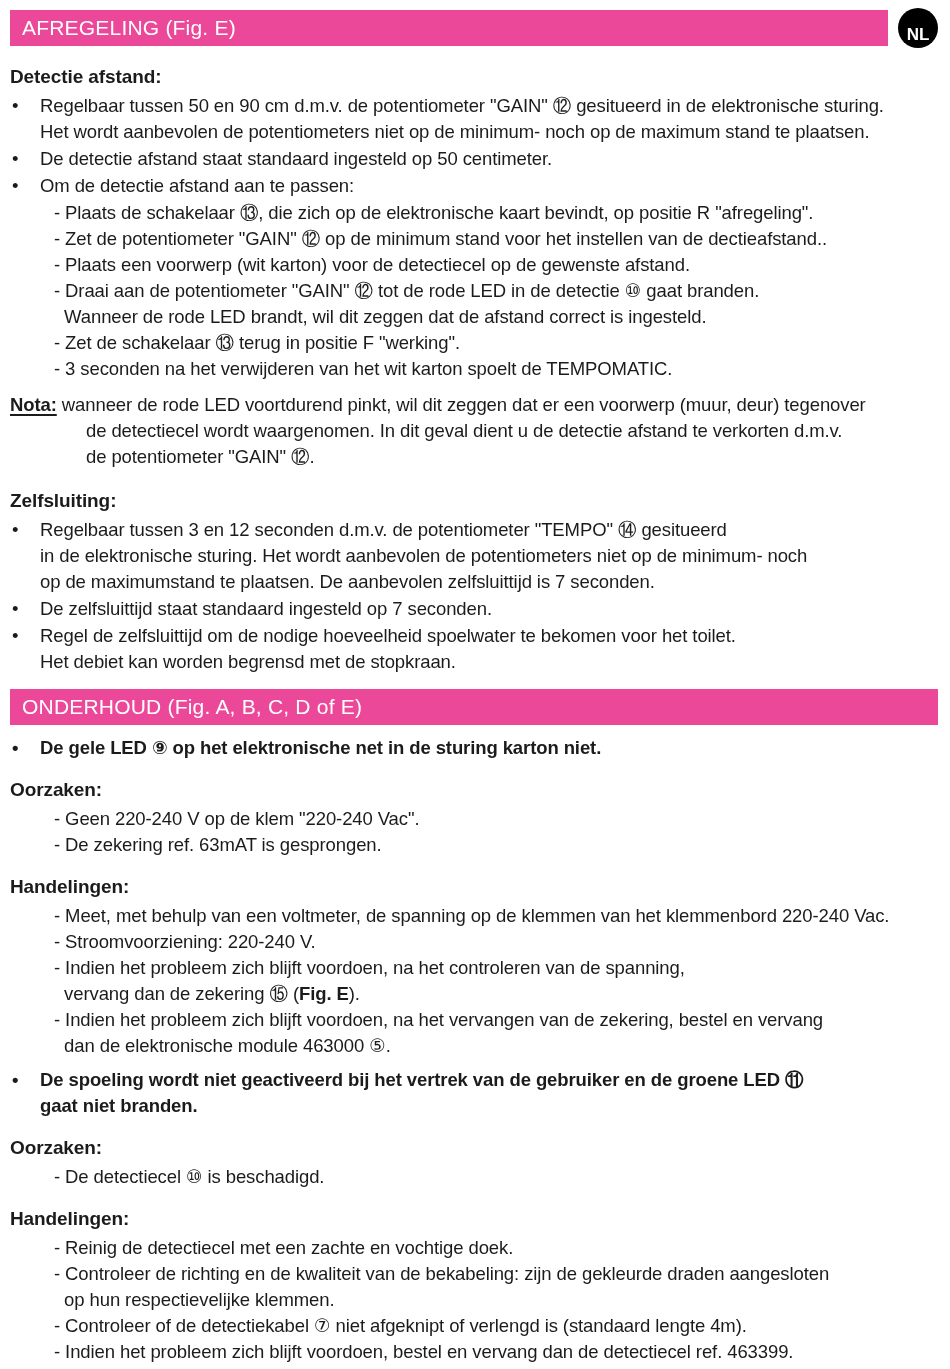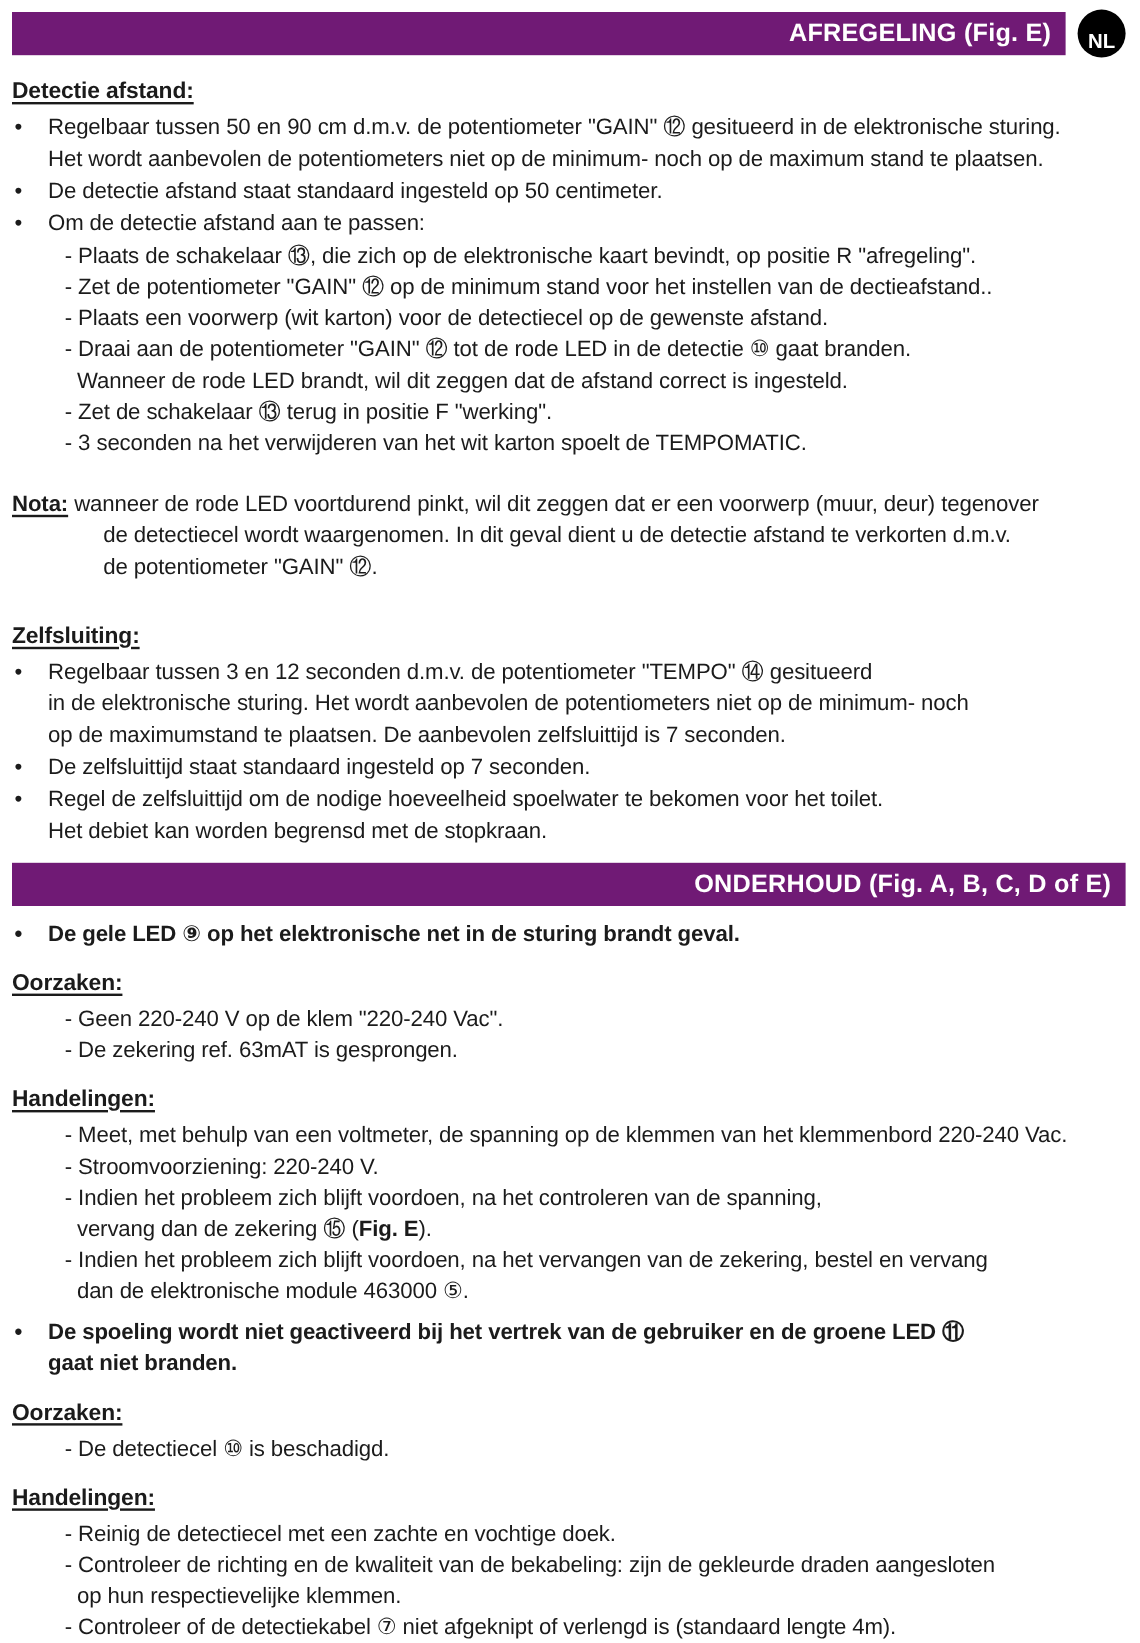--- a/index.html
+++ b/index.html
@@ -5,46 +5,46 @@
   html, body { margin:0; padding:0; background:#ffffff; }
   body {
     width:950px; height:1369px; overflow:hidden;
     font-family:"Liberation Sans","DejaVu Sans",sans-serif;
     color:#1b1b1b; font-size:18.5px; line-height:26px; letter-spacing:-0.1px;
   }
   .doc { padding:8px 12px 0 10px; box-sizing:border-box; width:950px; }
 
   .bar-row { display:flex; align-items:center; gap:10px; margin:0 0 8px 0; }
   .bar {
-    flex:1; background:#701a75; color:#ffffff; font-weight:bold;
-    font-size:21px; line-height:26px; padding:5px 12px; letter-spacing:0.2px;text-align:right;
+    flex:1; background:#ec4899; color:#ffffff; font-weight:normal;
+    font-size:21px; line-height:26px; padding:5px 12px; letter-spacing:0.2px;
   }
   .bar.full { flex:none; width:100%; box-sizing:border-box; }
   .badge {
     flex:0 0 auto; width:40px; height:40px; border-radius:50%;
     background:#000000; color:#ffffff; display:flex; align-items:flex-end;
     justify-content:center; font-weight:bold; font-size:17px;
   }
 
   .heading {
     font-weight:bold; font-size:19px; margin:8px 0 3px 0;
-    text-decoration:underline; text-decoration-thickness:2px; text-underline-offset:3px;
+    text-decoration-thickness:2px; text-underline-offset:3px;
     display:inline-block;
   }
   .hblock { margin:0; }
 
   .bullet { display:flex; margin:0 0 1px 0; }
   .marker { flex:0 0 auto; width:30px; padding-left:2px; box-sizing:border-box; }
   .btxt { flex:1; white-space:pre-wrap; }
   .bold .btxt, .bold .marker { font-weight:bold; }
 
   .steps { padding-left:44px; }
   .step { white-space:pre-wrap; }
 
-  .nota { margin:25px 0; padding-left:76px; text-indent:-76px; }
+  .nota { margin:10px 0; padding-left:76px; text-indent:-76px; }
   .nota-label { font-weight:bold; text-decoration:underline; text-decoration-thickness:2px; text-underline-offset:3px; }
   .nota-text { white-space:pre-wrap; }
 
   .bar2-row { margin:14px 0 10px 0; }
   .issue { margin:2px 0 8px 0; }
   .group { margin-bottom:8px; }
 </style>
 </head>
 <body>
 
@@ -108,21 +108,21 @@
   </div>
 
   <div class="bar-row bar2-row">
     <div class="bar full">
       <span>ONDERHOUD (Fig. A, B, C, D of E)</span>
     </div>
   </div>
 
   <div class="bullet bold issue">
     <span class="marker">•</span>
-    <span class="btxt">De gele LED ⑨ op het elektronische net in de sturing brandt geval.</span>
+    <span class="btxt">De gele LED ⑨ op het elektronische net in de sturing karton niet.</span>
   </div>
 
   <div class="hblock"><span class="heading">Oorzaken:</span></div>
   <div class="steps group">
     <div class="step">- Geen 220-240 V op de klem "220-240 Vac".</div>
     <div class="step">- De zekering ref. 63mAT is gesprongen.</div>
   </div>
 
   <div class="hblock"><span class="heading">Handelingen:</span></div>
   <div class="steps group">

